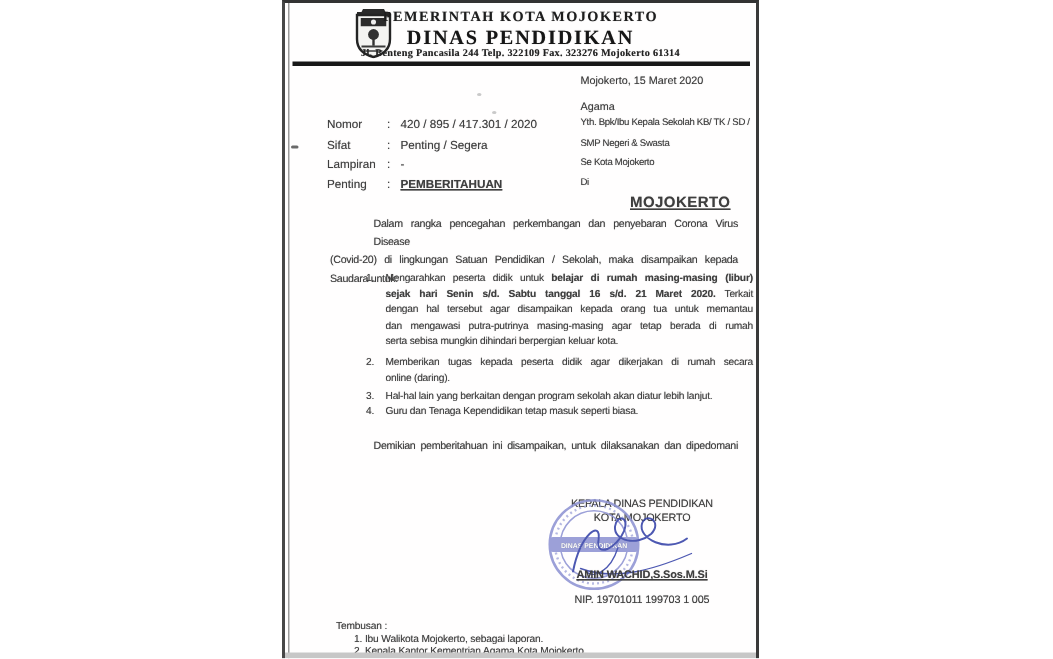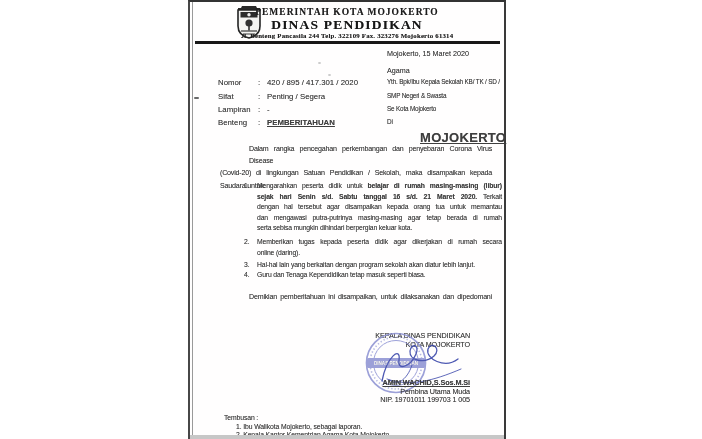--- a/index.html
+++ b/index.html
@@ -18,38 +18,38 @@
   .lh2{left:0;right:0;top:15px;text-align:center;font-family:"Liberation Serif",serif;
        font-weight:bold;font-size:13.5px;letter-spacing:1.2px;color:#161616;}
   .lh3{left:0;right:0;top:30px;text-align:center;font-family:"Liberation Serif",serif;
        font-weight:bold;font-size:6.8px;letter-spacing:.2px;color:#222;}
   .lh-rule{left:5px;right:4px;top:39px;height:3px;background:#181818;}
   .emblem{left:44px;top:3px;width:30px;height:34px;}
   
   .dateline{left:197px;top:47px;font-size:7.2px;white-space:nowrap;}
   .kepada{left:197px;top:64px;font-size:7.2px;}
   .rcp{left:197px;font-size:6.4px;letter-spacing:-.2px;white-space:nowrap;}
-  .rcp-city{left:230px;top:128px;font-size:13px;font-weight:bold;letter-spacing:.3px;
+  .rcp-city{left:230px;top:128px;font-size:10px;font-weight:bold;letter-spacing:.3px;
             text-decoration:underline;white-space:nowrap;}
   
   .meta-row{left:28px;font-size:7.8px;white-space:nowrap;}
   .ml{display:inline-block;width:40px;}
   .mc{display:inline-block;width:9px;}
   .bu{font-weight:bold;text-decoration:underline;}
   
   .para{left:30px;width:272px;font-size:7.1px;letter-spacing:-.2px;line-height:12.2px;}
   .para.closing{line-height:11.4px;}
   .jl{text-align:justify;text-align-last:justify;}
   .ind{padding-left:29px;box-sizing:border-box;}
   .list-item{left:54px;width:258px;font-size:6.8px;letter-spacing:-.15px;line-height:10.6px;}
   .num{position:absolute;left:0;top:0;}
   .itext{margin-left:13px;}
   .list-item b{letter-spacing:-.1px;}
   
-  .sig{left:140px;width:140px;text-align:right;font-size:7.2px;letter-spacing:-.1px;white-space:nowrap;}
+  .sig{left:168px;width:140px;text-align:center;font-size:7.2px;letter-spacing:-.1px;white-space:nowrap;}
   .sig-name{font-weight:bold;text-decoration:underline;font-size:7.3px;}
   .stamp-svg{left:166px;top:326px;width:112px;height:70px;opacity:.88;}
   
   .tem{font-size:6.8px;letter-spacing:-.1px;white-space:nowrap;}
   
   .dash{left:4px;top:95px;width:5px;height:2px;background:#6a6a6a;border-radius:1px;}
   .smudge{width:3px;height:2px;background:#c9c9c9;border-radius:50%;}
 </style>
 </head>
 <body>
@@ -84,21 +84,21 @@
     <div class="a meta-row" style="top:76px">
       <span class="ml">Nomor</span><span class="mc">:</span><span>420 / 895 / 417.301 / 2020</span>
     </div>
     <div class="a meta-row" style="top:90px">
       <span class="ml">Sifat</span><span class="mc">:</span><span>Penting / Segera</span>
     </div>
     <div class="a meta-row" style="top:103px">
       <span class="ml">Lampiran</span><span class="mc">:</span><span>-</span>
     </div>
     <div class="a meta-row" style="top:116px">
-      <span class="ml">Benteng</span><span class="mc">:</span><span class="bu">PEMBERITAHUAN</span>
+      <span class="ml">Penting</span><span class="mc">:</span><span class="bu">PEMBERITAHUAN</span>
     </div>
 
     <div class="a para" style="top:141px">
       <div class="jl ind">Dalam rangka pencegahan perkembangan dan penyebaran Corona Virus Disease</div>
       <div class="jl">(Covid-20) di lingkungan Satuan Pendidikan / Sekolah, maka disampaikan kepada</div>
       <div>Saudara untuk:</div>
     </div>
 
     <div class="a list-item" style="top:179px">
       <span class="num">1.</span>
@@ -141,21 +141,20 @@
       <circle cx="40" cy="35" r="29.5" fill="none" stroke-width="1.7" stroke="#8f94d3"></circle>
       <circle cx="40" cy="35" r="22.5" fill="none" stroke-width="1" stroke="#8f94d3"></circle>
       <circle cx="40" cy="35" r="26" fill="none" stroke="#8f94d3" stroke-width="1.6" stroke-dasharray="1.3 2.1" opacity=".75"></circle>
       <rect x="11" y="30" width="58" height="10" rx="1.5" fill="#8f94d3"></rect>
       <text x="40" y="37.3" text-anchor="middle" font-size="4.6" font-family="Liberation Sans, sans-serif" fill="#ffffff" font-weight="bold">DINAS PENDIDIKAN</text>
       <path d="M 26 53 C 31 28, 45 18, 43 32 C 41 44, 55 38, 60 26 C 64 16, 55 15, 54 23 C 53 33, 69 36, 78 28 C 86 20, 75 13, 72 21 C 69 31, 89 41, 102 31" fill="none" stroke-width="1.3" stroke-linecap="round" stroke="#3542a8"></path>
       <path d="M 31 51 C 53 59, 77 53, 105 41 M 56 37 C 51 53, 39 59, 34 52" fill="none" stroke-width="0.9" stroke-linecap="round" stroke="#3542a8"></path>
     </svg>
 
     <div class="a sig sig-name" style="top:376px">AMIN WACHID,S.Sos.M.Si</div>
-    <div class="a sig" style="top:384.5px">Pembina Utama Muda</div>
     <div class="a sig" style="top:392.5px">NIP. 19701011 199703 1 005</div>
 
     <div class="a tem" style="left:34px;top:412px">Tembusan :</div>
     <div class="a tem" style="left:46px;top:420.5px">1. Ibu Walikota Mojokerto, sebagai laporan.</div>
     <div class="a tem" style="left:46px;top:428.5px">2. Kepala Kantor Kementrian Agama Kota Mojokerto.</div>
 
     <div class="a dash"></div>
     <div class="a smudge" style="left:128px;top:60px"></div>
     <div class="a smudge" style="left:138px;top:72px"></div>
     <div class="bottom-band"></div>

